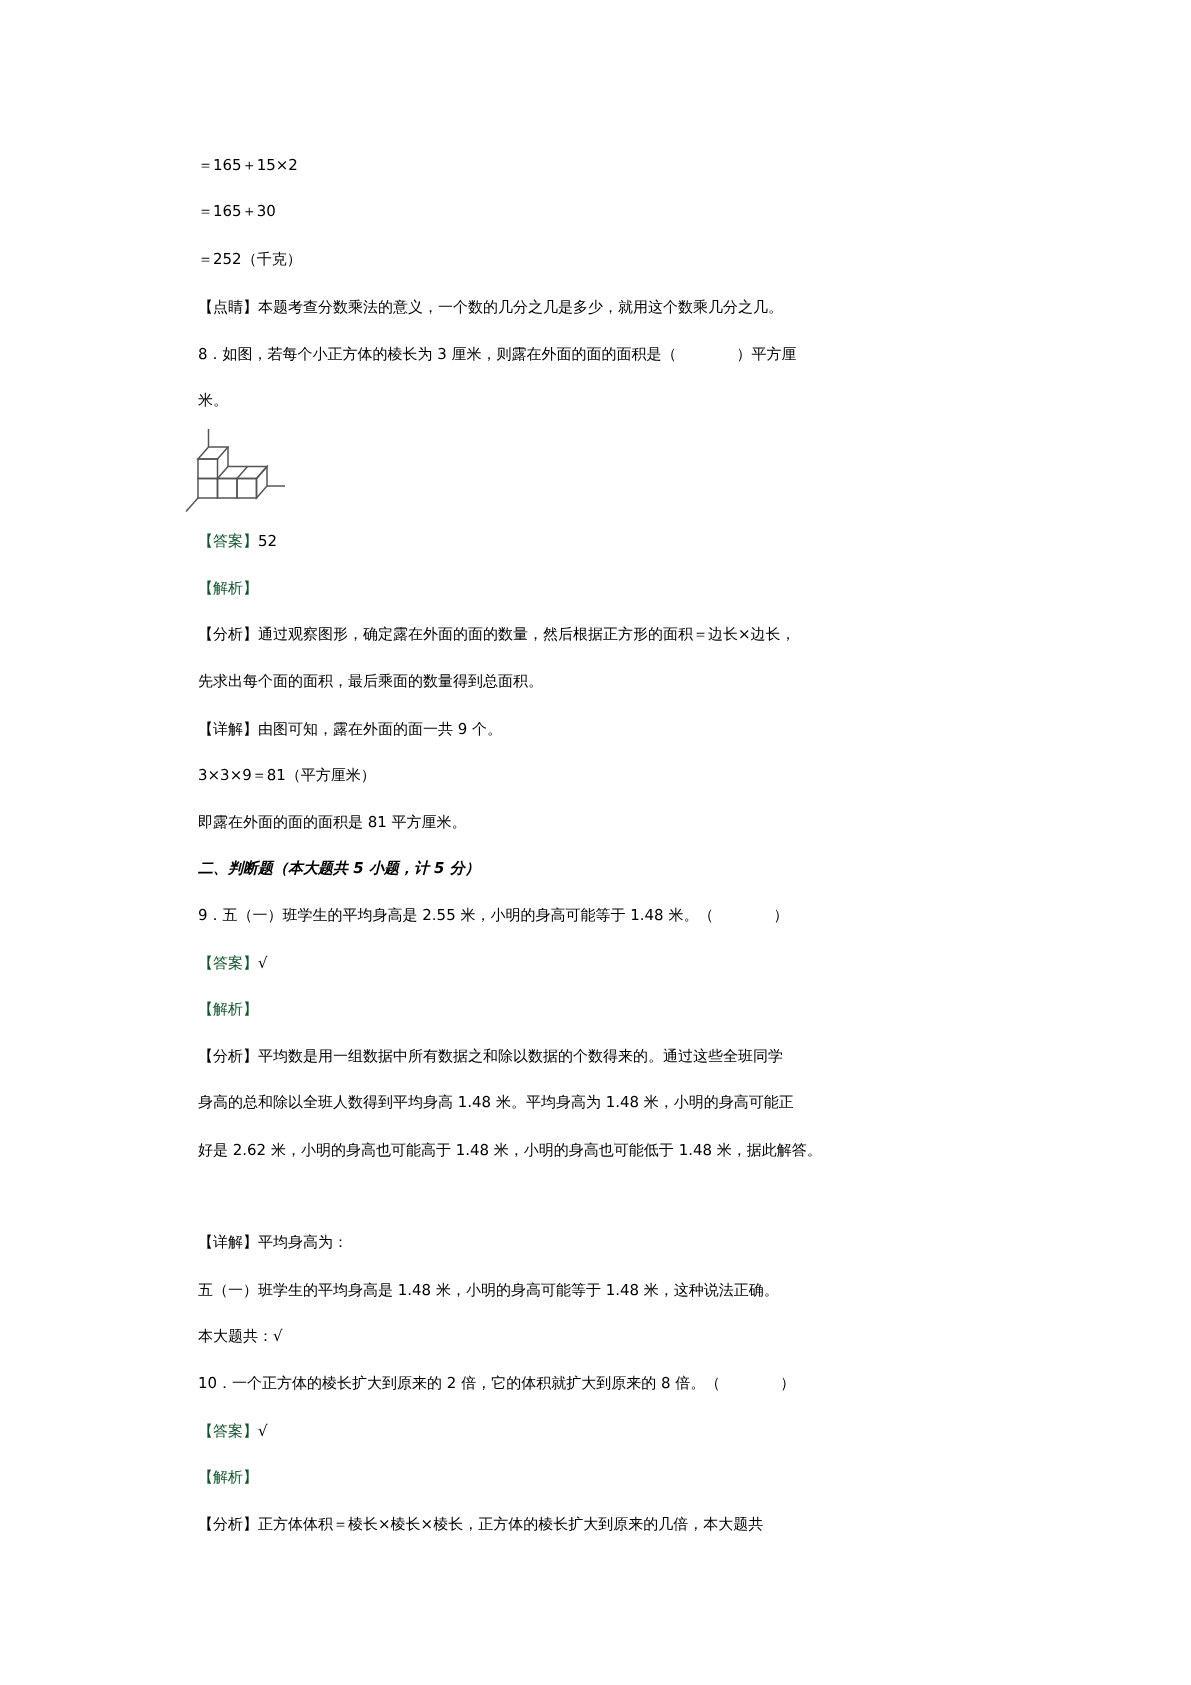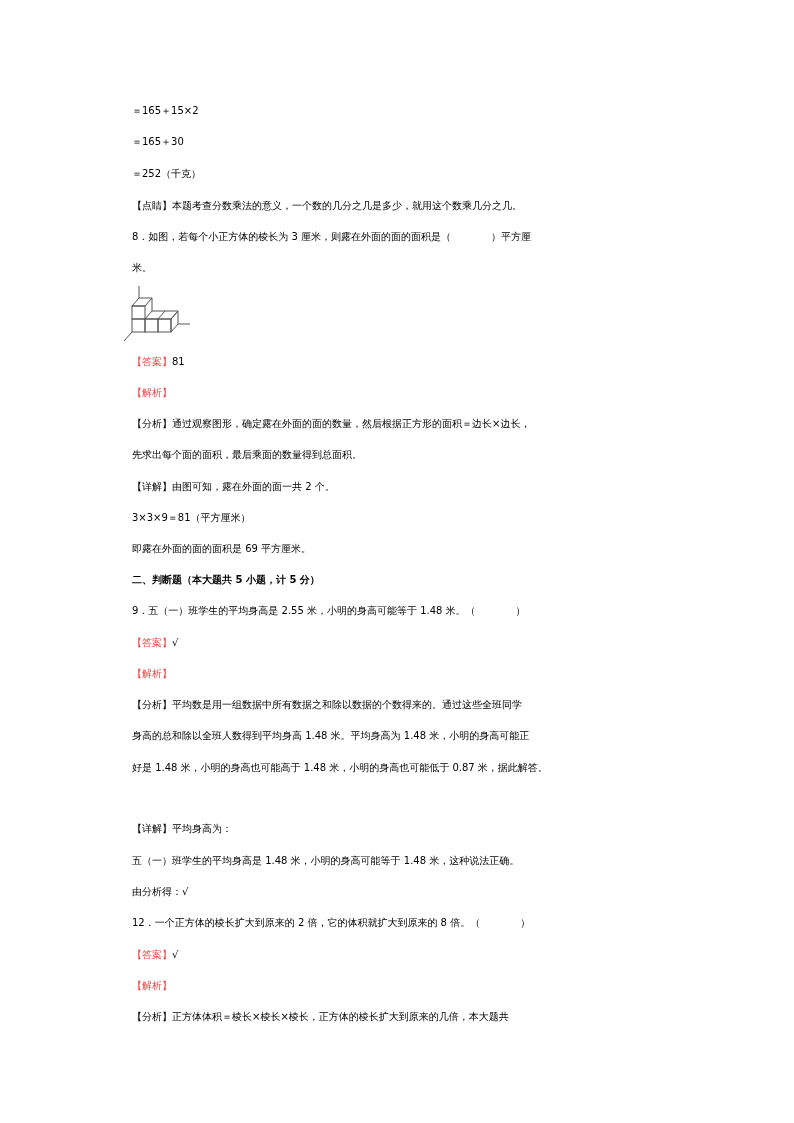--- a/index.html
+++ b/index.html
@@ -1,20 +1,20 @@
 <!DOCTYPE html>
 <html><head>
 <meta charset="utf-8">
 <style>
   html, body { margin: 0; padding: 0; background: #ffffff; }
   body { width: 794px; height: 1123px; position: relative; overflow: hidden;
          font-family: "DejaVu Sans", "Liberation Sans", sans-serif; color: #000; }
   .line { position: absolute; left: 132px; font-size: 10px; line-height: 18px; white-space: nowrap; }
-  .blue { color: #ef4444; }
-  .bold { font-weight: bold; }
+  .blue { color: #14532d; }
+  .bold { font-weight: bold; font-style: italic; }
   .figure { position: absolute; left: 122px; top: 284px; width: 80px; height: 62px; }
 </style>
 </head>
 <body>
 
 <div class="line" style="top:102px">＝165＋15×2</div>
 <div class="line" style="top:133px">＝165＋30</div>
 <div class="line" style="top:165px">＝252（千克）</div>
 <div class="line" style="top:197px">
   <span>【点睛】</span><span>本题考查分数乘法的意义，一个数的几分之几是多少，就用这个数乘几分之几。</span>
@@ -41,51 +41,51 @@
 
     <polygon points="49,35 56,27 56,40 49,48"></polygon>
 
     <line x1="56" y1="40" x2="68" y2="40"></line>
 
     <line x1="10" y1="48" x2="2" y2="57"></line>
   </svg>
 </div>
 
 <div class="line" style="top:353px">
-  <span class="blue">【答案】</span><span>81</span>
+  <span class="blue">【答案】</span><span>52</span>
 </div>
 <div class="line blue" style="top:384px">【解析】</div>
 <div class="line" style="top:415px">
   <span>【分析】</span><span>通过观察图形，确定露在外面的面的数量，然后根据正方形的面积＝边长×边长，</span>
 </div>
 <div class="line" style="top:446px">先求出每个面的面积，最后乘面的数量得到总面积。</div>
 <div class="line" style="top:478px">
-  <span>【详解】</span><span>由图可知，露在外面的面一共 2 个。</span>
+  <span>【详解】</span><span>由图可知，露在外面的面一共 9 个。</span>
 </div>
 <div class="line" style="top:509px">3×3×9＝81（平方厘米）</div>
-<div class="line" style="top:540px">即露在外面的面的面积是 69 平方厘米。</div>
+<div class="line" style="top:540px">即露在外面的面的面积是 81 平方厘米。</div>
 
 <div class="line bold" style="top:571px">二、判断题（本大题共 5 小题，计 5 分）</div>
 
 <div class="line" style="top:602px">9．五（一）班学生的平均身高是 2.55 米，小明的身高可能等于 1.48 米。（　　　　）</div>
 <div class="line" style="top:634px">
   <span class="blue">【答案】</span><span>√</span>
 </div>
 <div class="line blue" style="top:665px">【解析】</div>
 <div class="line" style="top:696px">
   <span>【分析】</span><span>平均数是用一组数据中所有数据之和除以数据的个数得来的。通过这些全班同学</span>
 </div>
 <div class="line" style="top:727px">身高的总和除以全班人数得到平均身高 1.48 米。平均身高为 1.48 米，小明的身高可能正</div>
-<div class="line" style="top:759px">好是 1.48 米，小明的身高也可能高于 1.48 米，小明的身高也可能低于 0.87 米，据此解答。</div>
+<div class="line" style="top:759px">好是 2.62 米，小明的身高也可能高于 1.48 米，小明的身高也可能低于 1.48 米，据此解答。</div>
 <div class="line" style="top:820px">
   <span>【详解】</span><span>平均身高为：</span>
 </div>
 <div class="line" style="top:852px">五（一）班学生的平均身高是 1.48 米，小明的身高可能等于 1.48 米，这种说法正确。</div>
-<div class="line" style="top:883px">由分析得：√</div>
+<div class="line" style="top:883px">本大题共：√</div>
 
-<div class="line" style="top:914px">12．一个正方体的棱长扩大到原来的 2 倍，它的体积就扩大到原来的 8 倍。（　　　　）</div>
+<div class="line" style="top:914px">10．一个正方体的棱长扩大到原来的 2 倍，它的体积就扩大到原来的 8 倍。（　　　　）</div>
 <div class="line" style="top:946px">
   <span class="blue">【答案】</span><span>√</span>
 </div>
 <div class="line blue" style="top:977px">【解析】</div>
 <div class="line" style="top:1008px">
   <span>【分析】</span><span>正方体体积＝棱长×棱长×棱长，正方体的棱长扩大到原来的几倍，本大题共</span>
 </div>
 
 </body></html>

